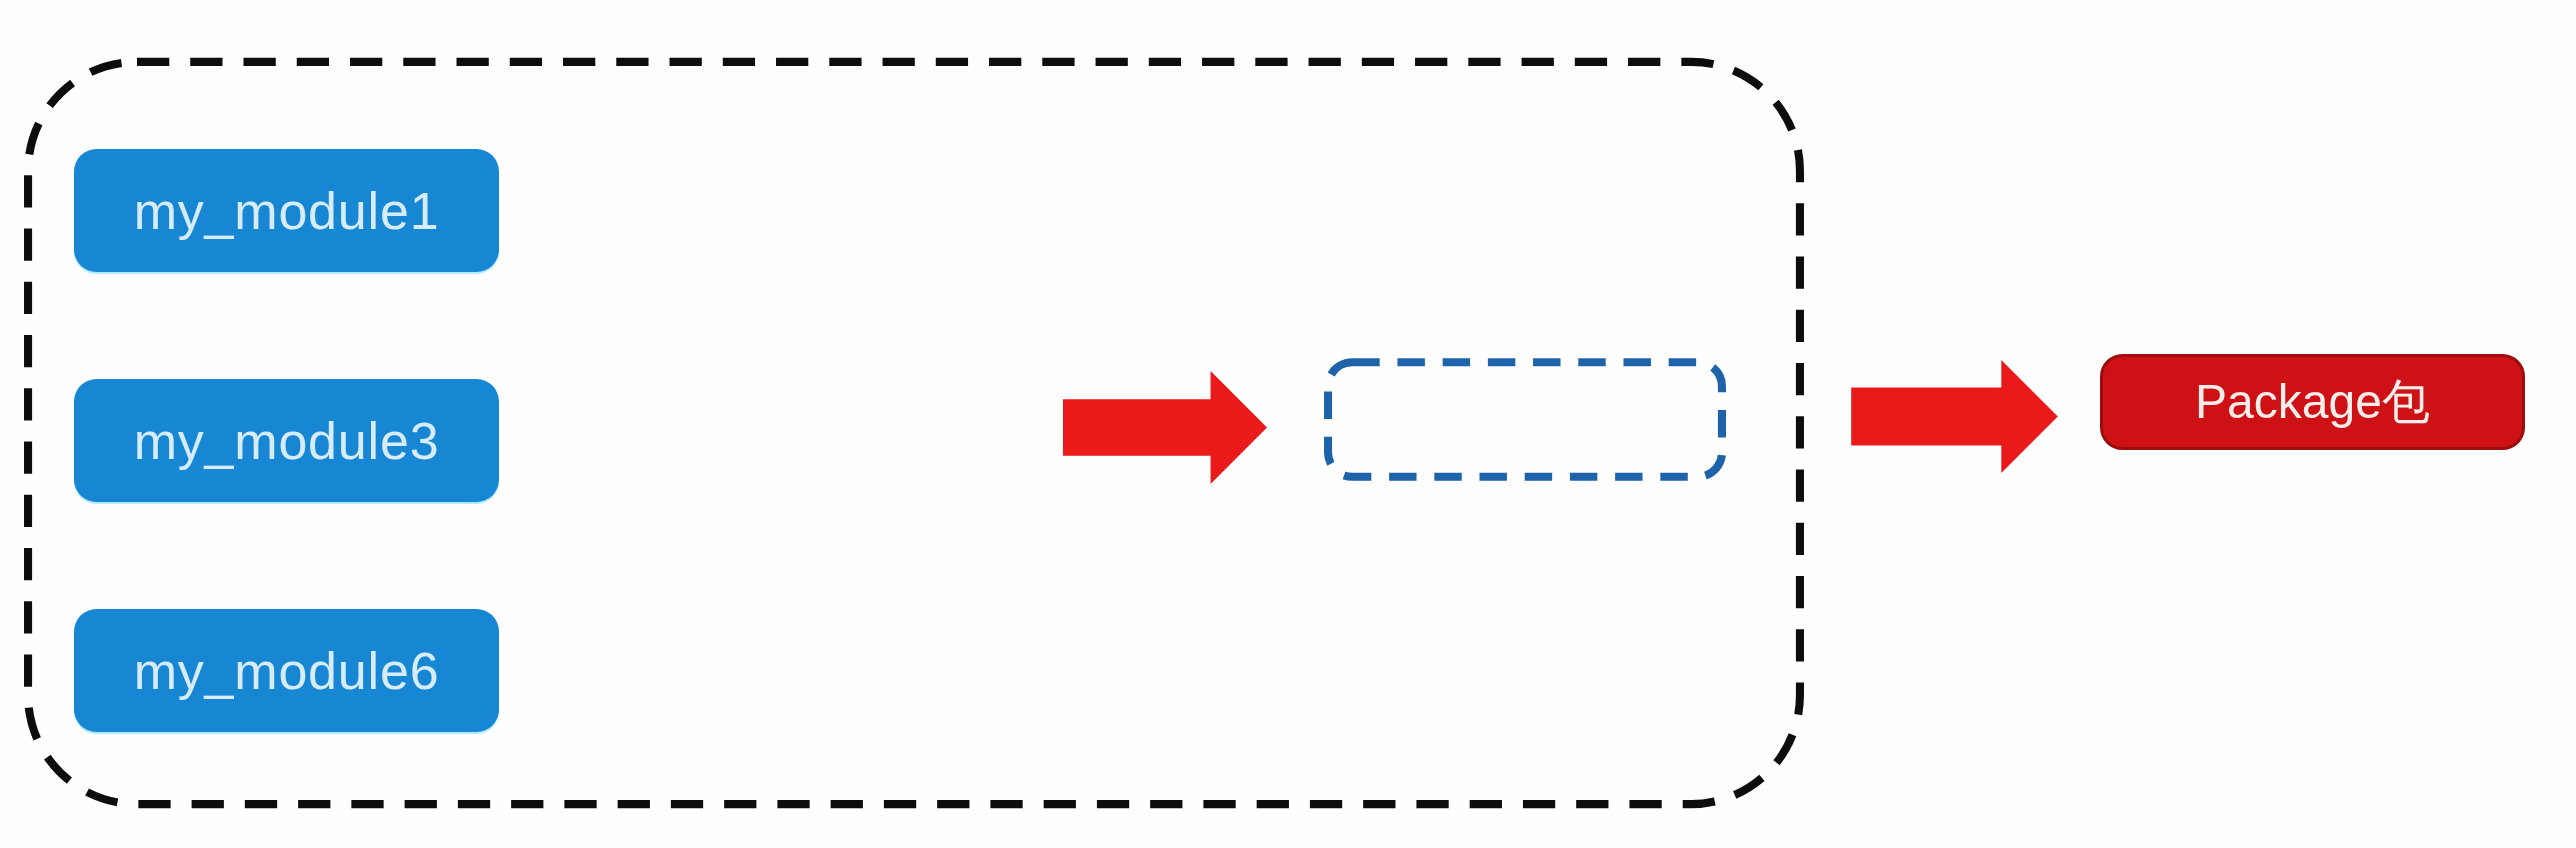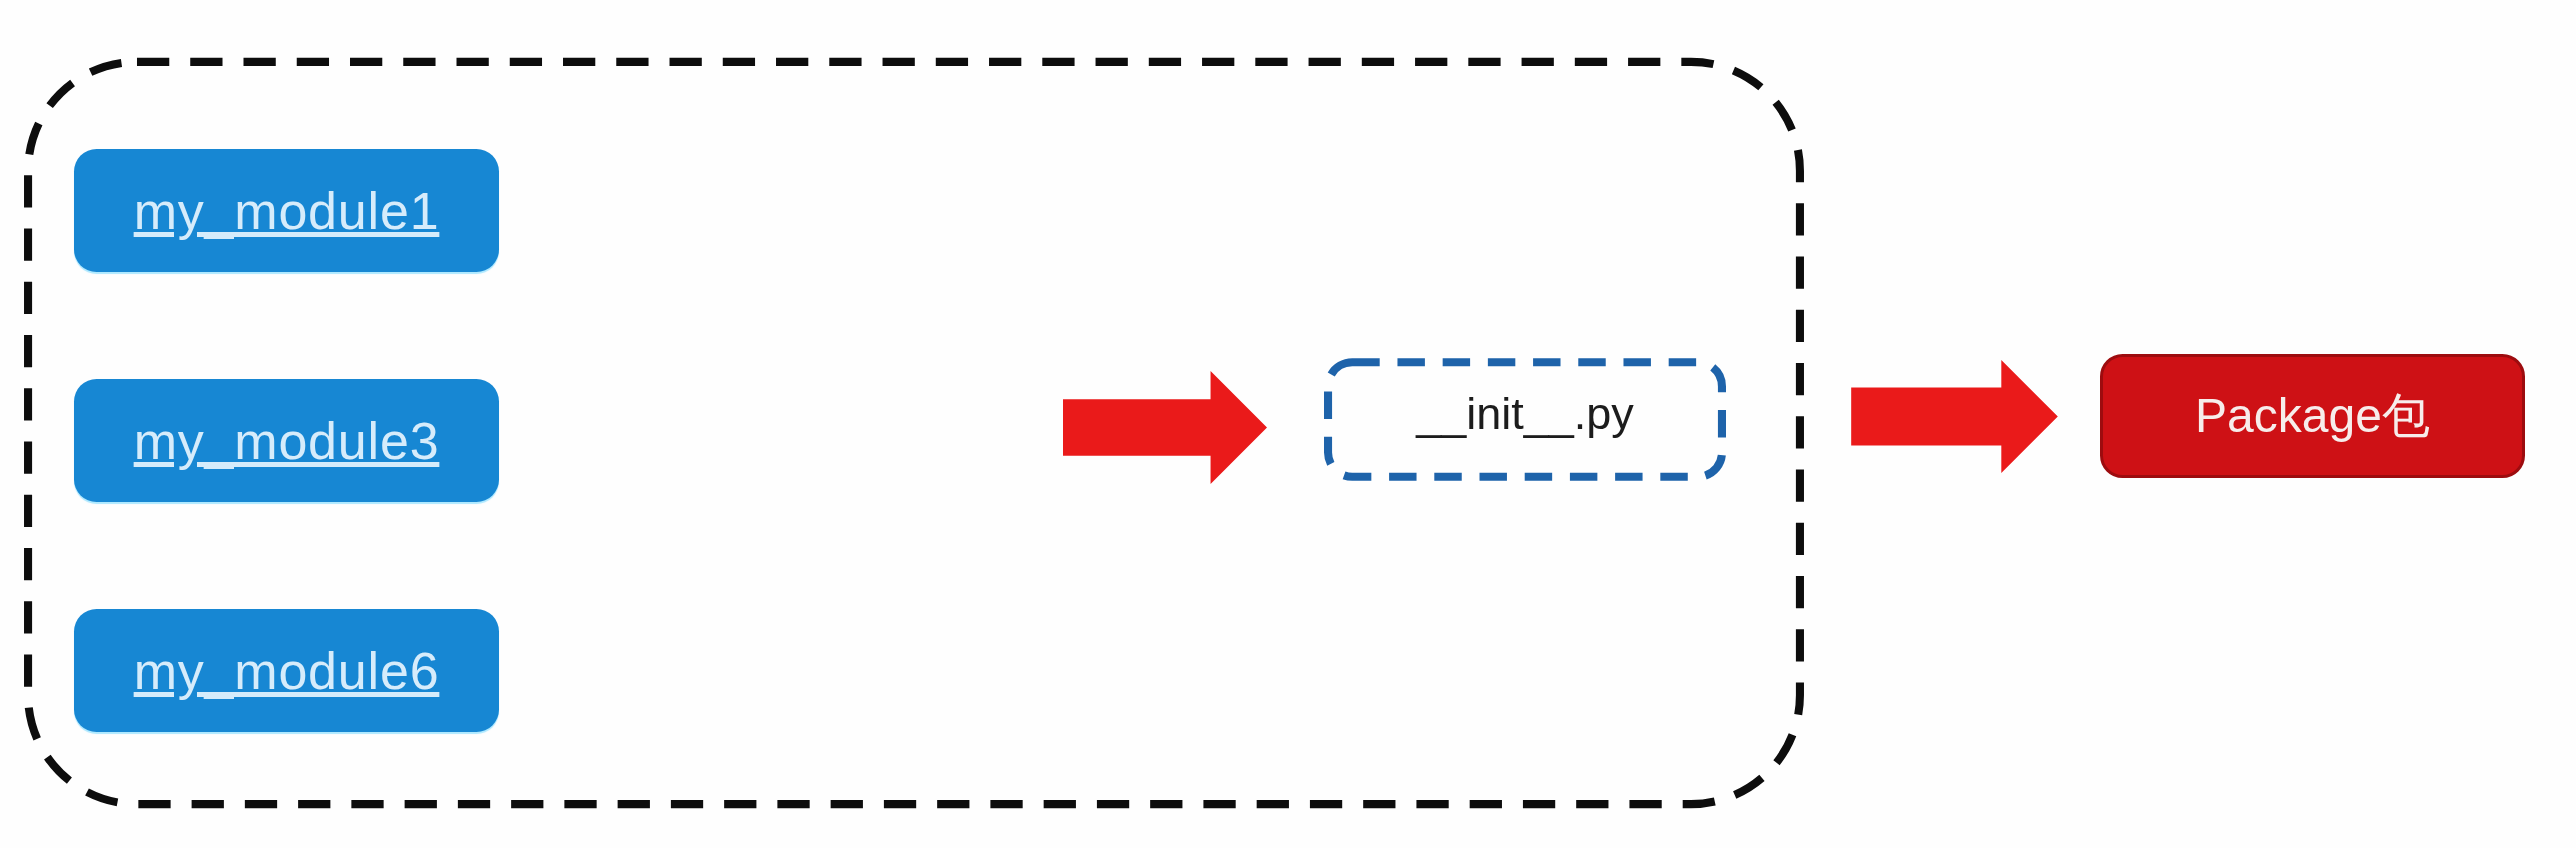--- a/index.html
+++ b/index.html
@@ -42,21 +42,20 @@
     display: flex;
     align-items: center;
     justify-content: center;
     box-shadow: 0 1.6px 0.8px rgba(110, 215, 255, 0.55);
   }
   .module-label {
     color: var(--module-text, #d6ecfb);
     font-size: 52px;
     letter-spacing: 0.8px;
     white-space: nowrap;
-    text-decoration: underline;
   }
 
   .arrow-svg { overflow: visible; }
   .arrow-svg polygon { fill: var(--arrow-red, #ea1a1a); }
   .arrow-1 { left: 1063px; top: 371px; width: 204px; height: 113px; }
   .arrow-2 { left: 1851px; top: 360px; width: 207px; height: 113px; }
 
   
   .init-box {
     left: 1324px;
@@ -78,21 +77,21 @@
     font-size: 45px;
     white-space: nowrap;
     transform: translateY(-6.5px);
   }
 
   
   .package-box {
     left: 2100px;
     top: 354px;
     width: 425px;
-    height: 124px;
+    height: 96px;
     background: var(--package-bg, #ce1115);
     border: 3.2px solid var(--package-border, #9d0c0f);
     border-radius: 22.6px;
     box-sizing: border-box;
     display: flex;
     align-items: center;
     justify-content: center;
   }
   .package-label {
     color: var(--package-text, #f7edeb);
@@ -122,21 +121,20 @@
   </div>
 
   <svg class="abs arrow-svg arrow-1" viewBox="0 0 253 140" xmlns="http://www.w3.org/2000/svg">
     <polygon points="0,35 183,35 183,0 253,70 183,140 183,105 0,105"></polygon>
   </svg>
 
   <div class="abs init-box">
     <svg class="abs init-border-svg" viewBox="0 0 498 152" xmlns="http://www.w3.org/2000/svg">
       <rect x="5" y="5" width="488" height="142" rx="30" ry="30" fill="none" stroke="var(--init-border, #1e63aa)" stroke-width="10" stroke-dasharray="34 22"></rect>
     </svg>
-    <span class="init-label">__init__.py</span>
   </div>
 
   <svg class="abs arrow-svg arrow-2" viewBox="0 0 256 140" xmlns="http://www.w3.org/2000/svg">
     <polygon points="0,34 186,34 186,0 256,70 186,140 186,106 0,106"></polygon>
   </svg>
 
   <div class="abs package-box">
     <span class="package-label">Package包</span>
   </div>
 

